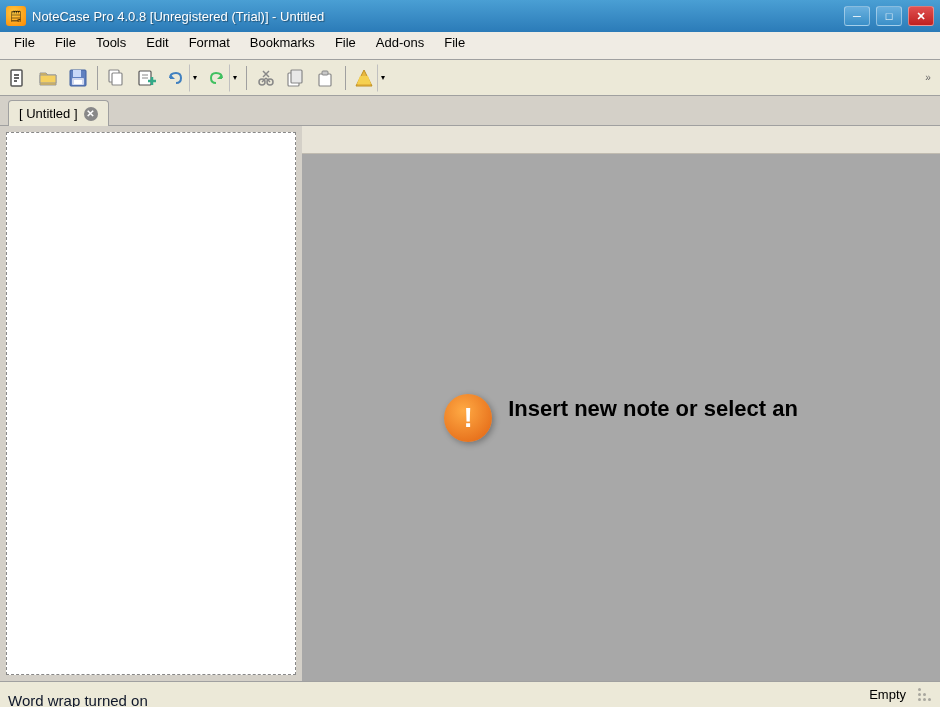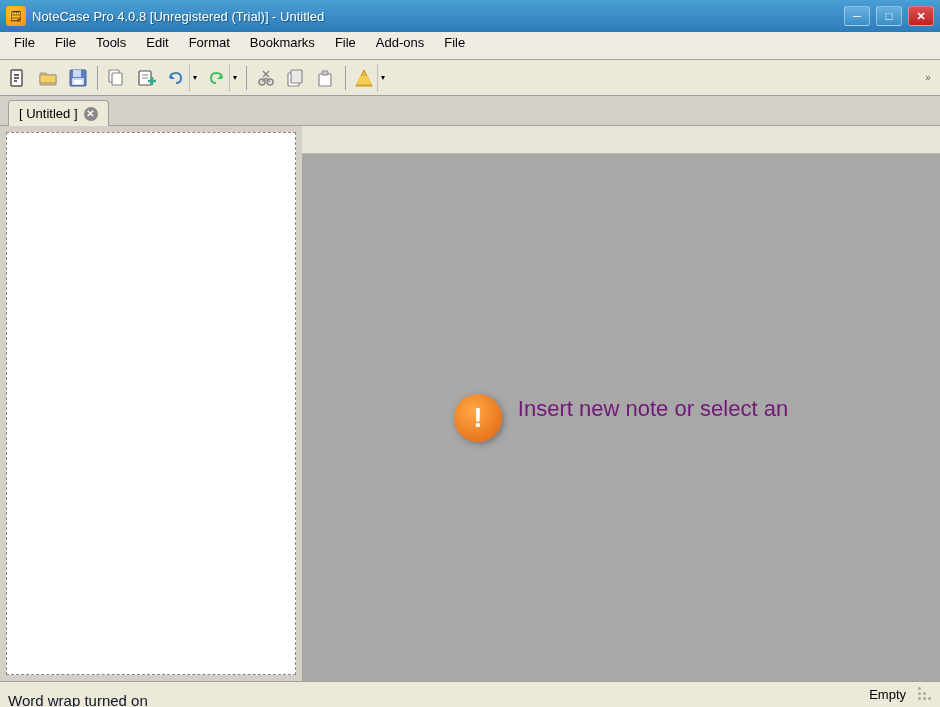--- a/index.html
+++ b/index.html
@@ -222,42 +222,43 @@
       align-items: center;
       justify-content: center;
       font-size: 28px;
       color: white;
       font-weight: bold;
       flex-shrink: 0;
       box-shadow: 2px 2px 6px rgba(0,0,0,0.3);
     }
     #placeholder-text {
       font-size: 22px;
-      color: #701a75;
+      color: #000000;
       line-height: 1.4;
+      font-weight: bold;
     }
 
     
     #status-bar {
       height: 26px;
       background: #ece9d8;
       border-top: 1px solid #a0a0a0;
       display: flex;
       align-items: center;
       padding: 0 8px;
     }
     #status-left {
       flex: 1;
       font-size: 15px;
       color: #0f172a;
       margin-top: 12px;
     }
     #status-right {
       display: flex;
-      align-items: flex-start;
+      align-items: flex-end;
       gap: 4px;
     }
     #status-empty {
       font-size: 13px;
       color: #000;
       padding: 0 8px;
     }
     #status-grip {
       width: 14px;
       height: 14px;

